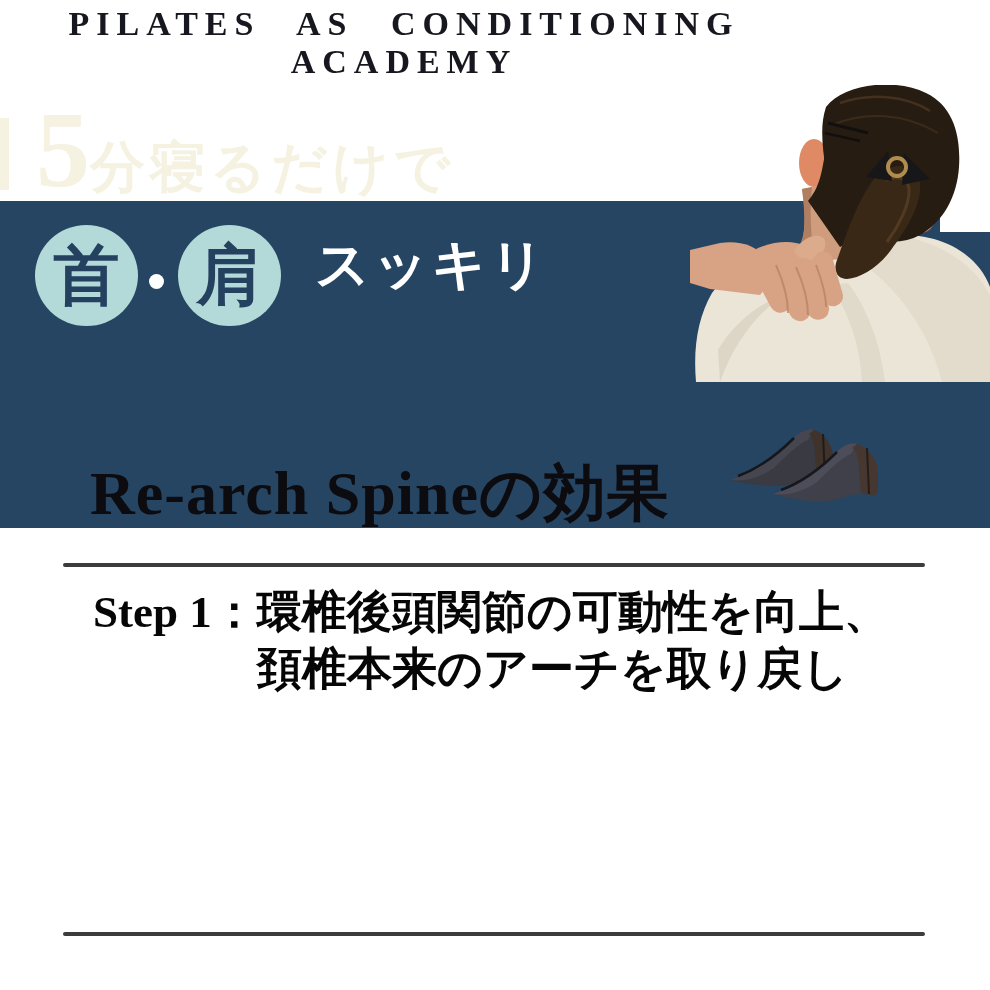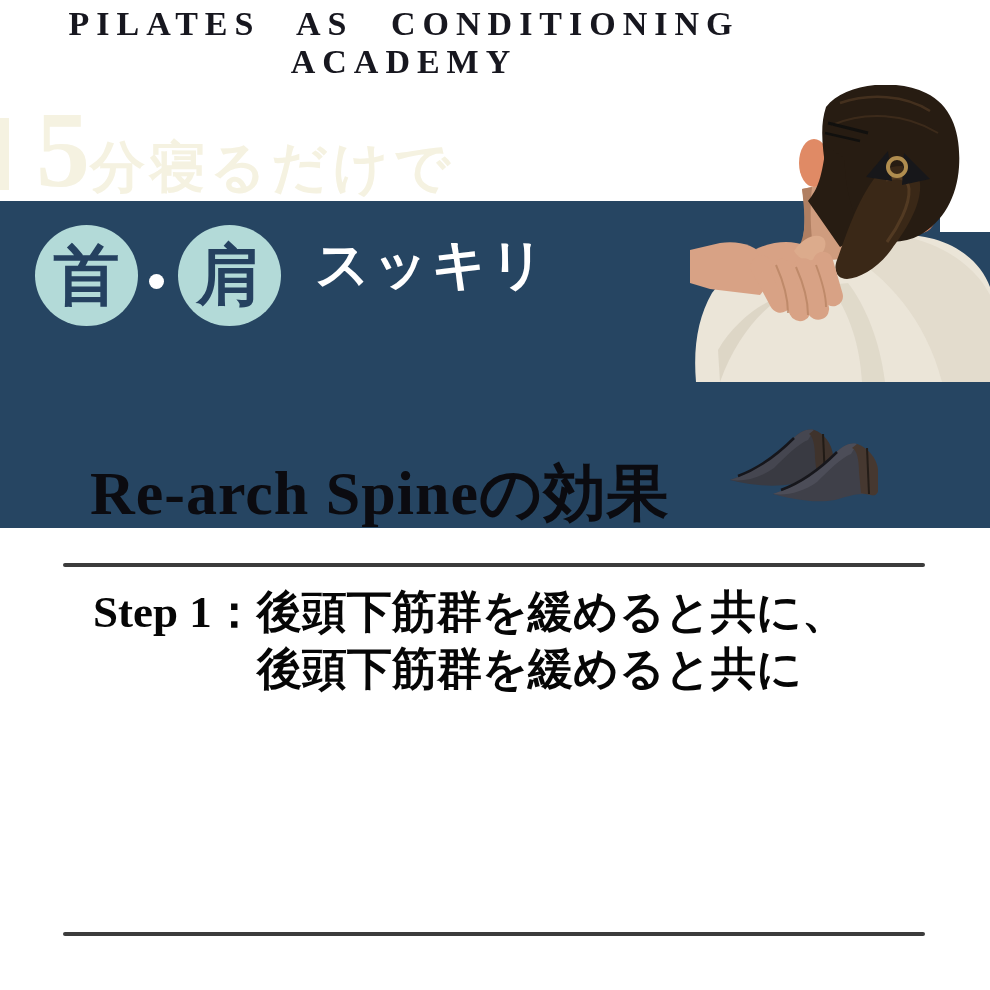--- a/index.html
+++ b/index.html
@@ -143,20 +143,20 @@
       <path d="M84,2 C94,5 104,16 105,28 L105,48 C105,52 102,54 98,53 L88,51 L86,30 C86,18 84,8 79,6 Z" fill="#463830"></path>
       <path d="M94,6 L96,52" stroke="#241d18" stroke-width="2"></path>
       <path d="M8,48 C30,40 48,26 64,10" stroke="#17171c" stroke-width="2.5" fill="none"></path>
     </g>
   </svg>
 
   <div class="rule rule-top"></div>
 
   <div class="steps">
     <div class="step">
-      <span class="lbl">Step 1：</span><span>後頭下筋群を緩めると共に、</span><br>
-      <span>後頭下筋群を緩めると共に</span>
+      <span class="lbl">Step 1：</span><span>環椎後頭関節の可動性を向上、</span><br>
+      <span>頚椎本来のアーチを取り戻し</span>
     </div>
   </div>
 
   <div class="rule rule-bottom"></div>
 
 </div>
 
 </body></html>

